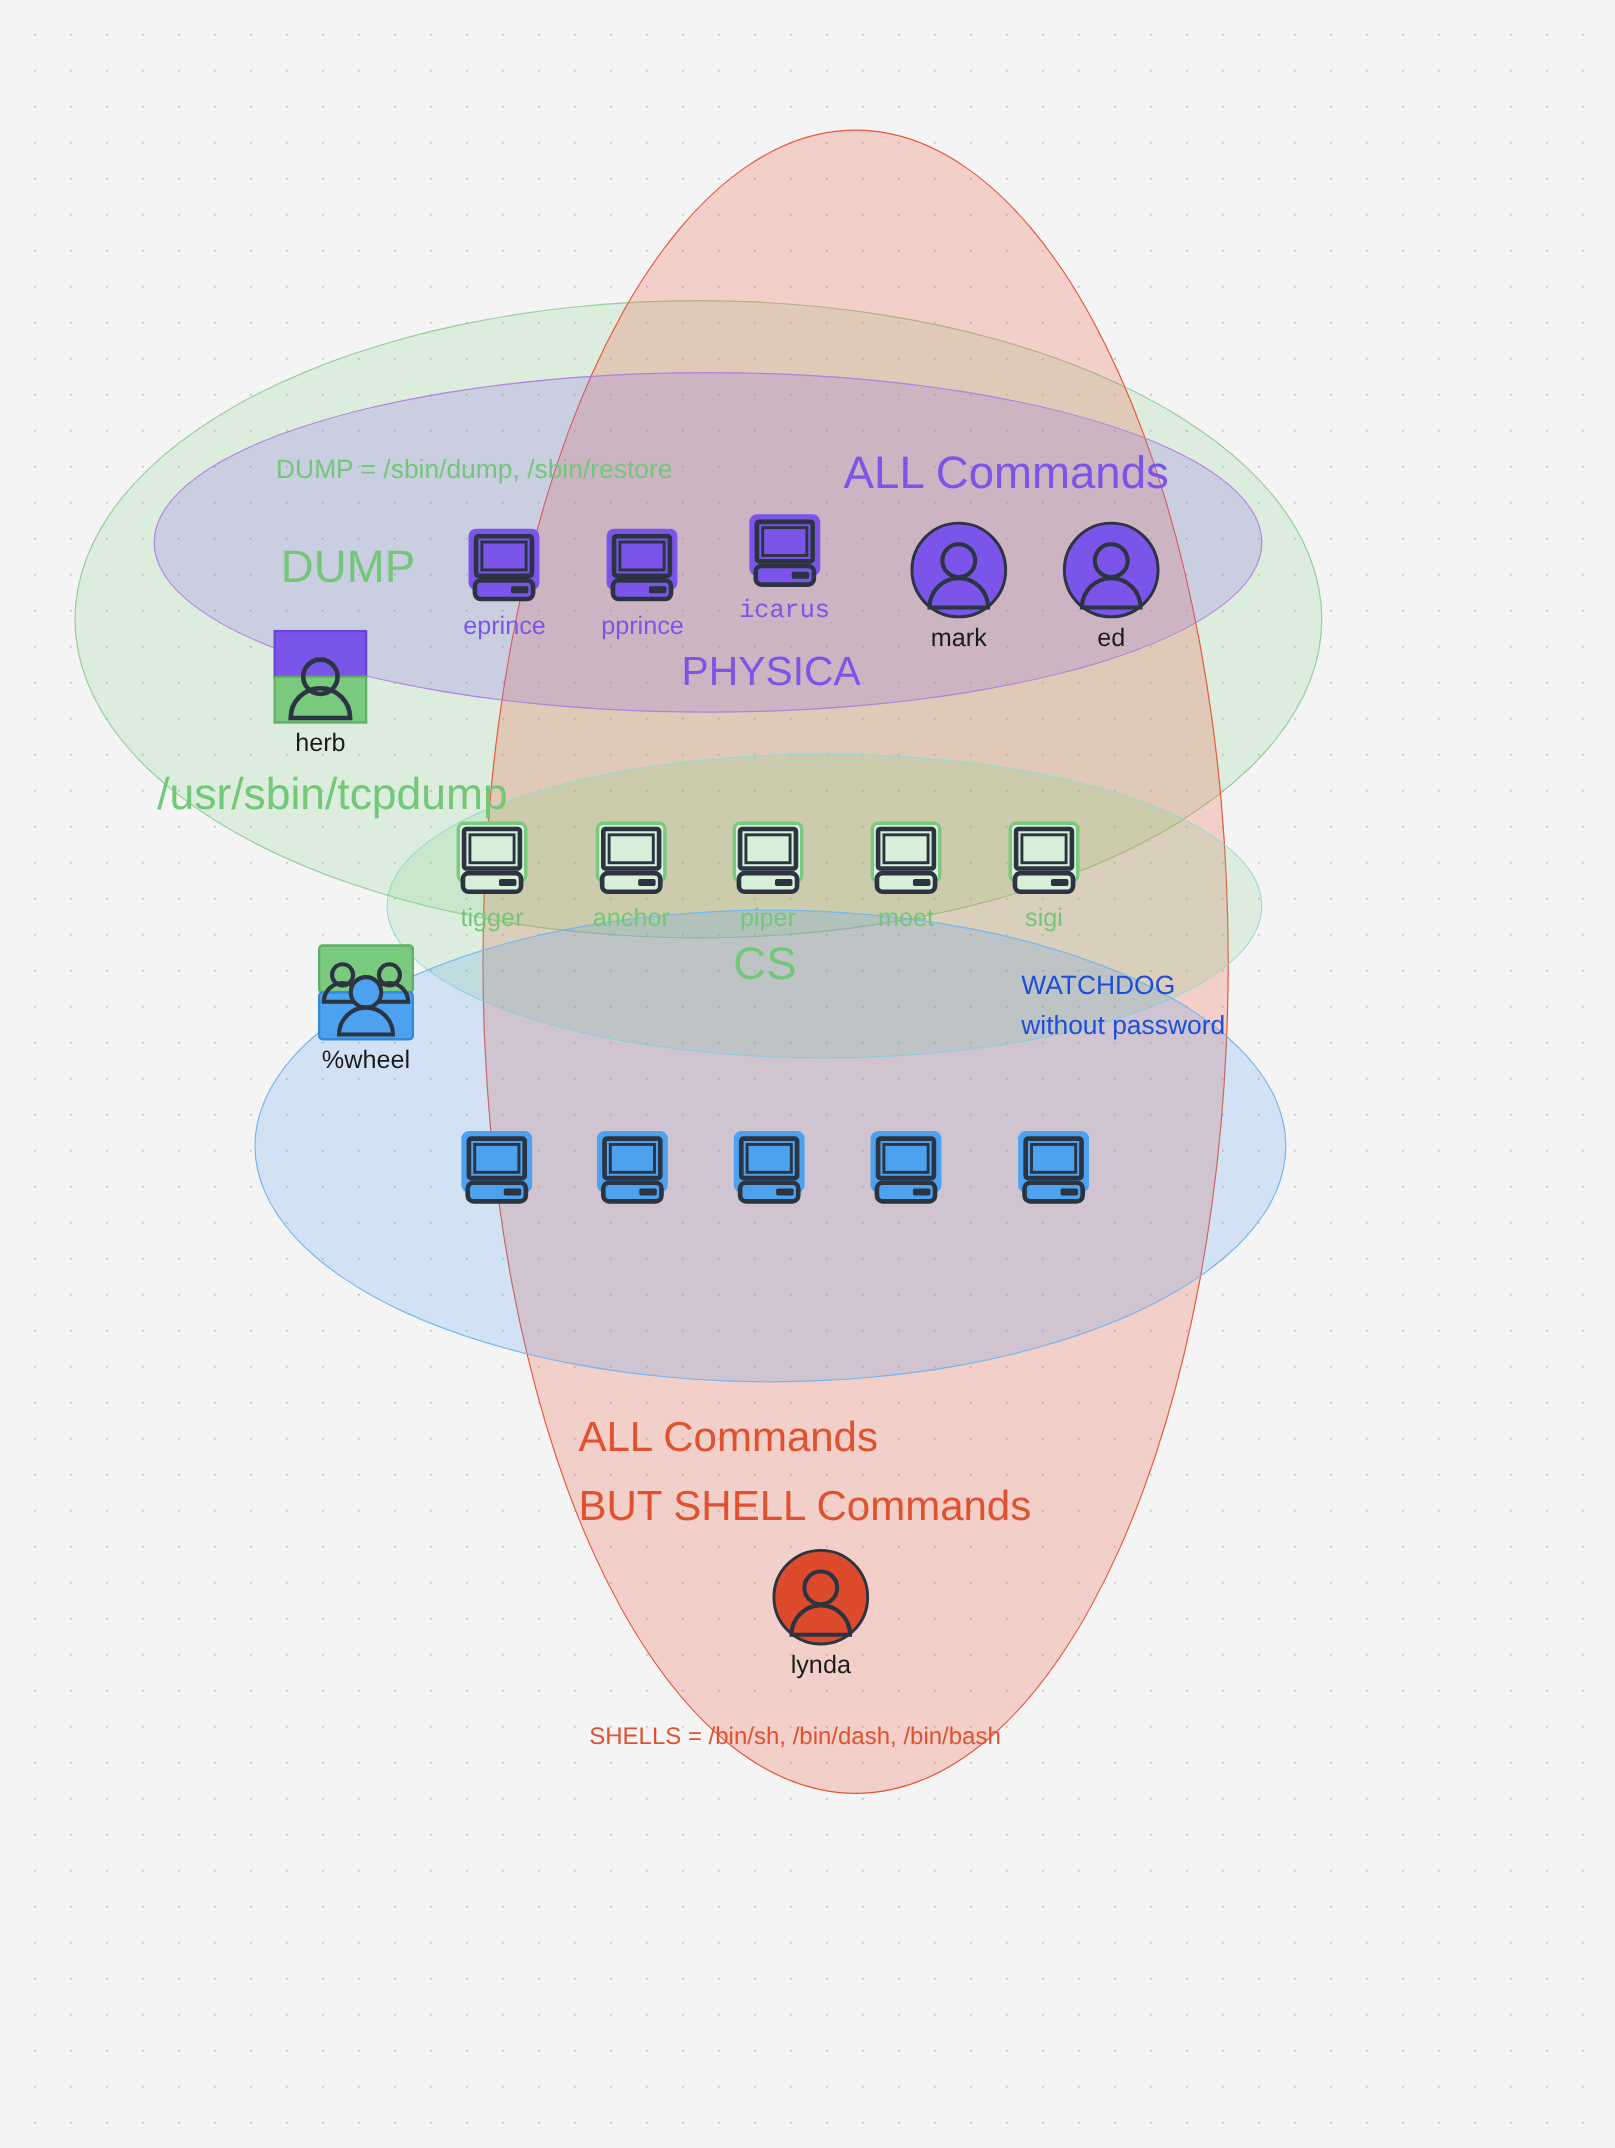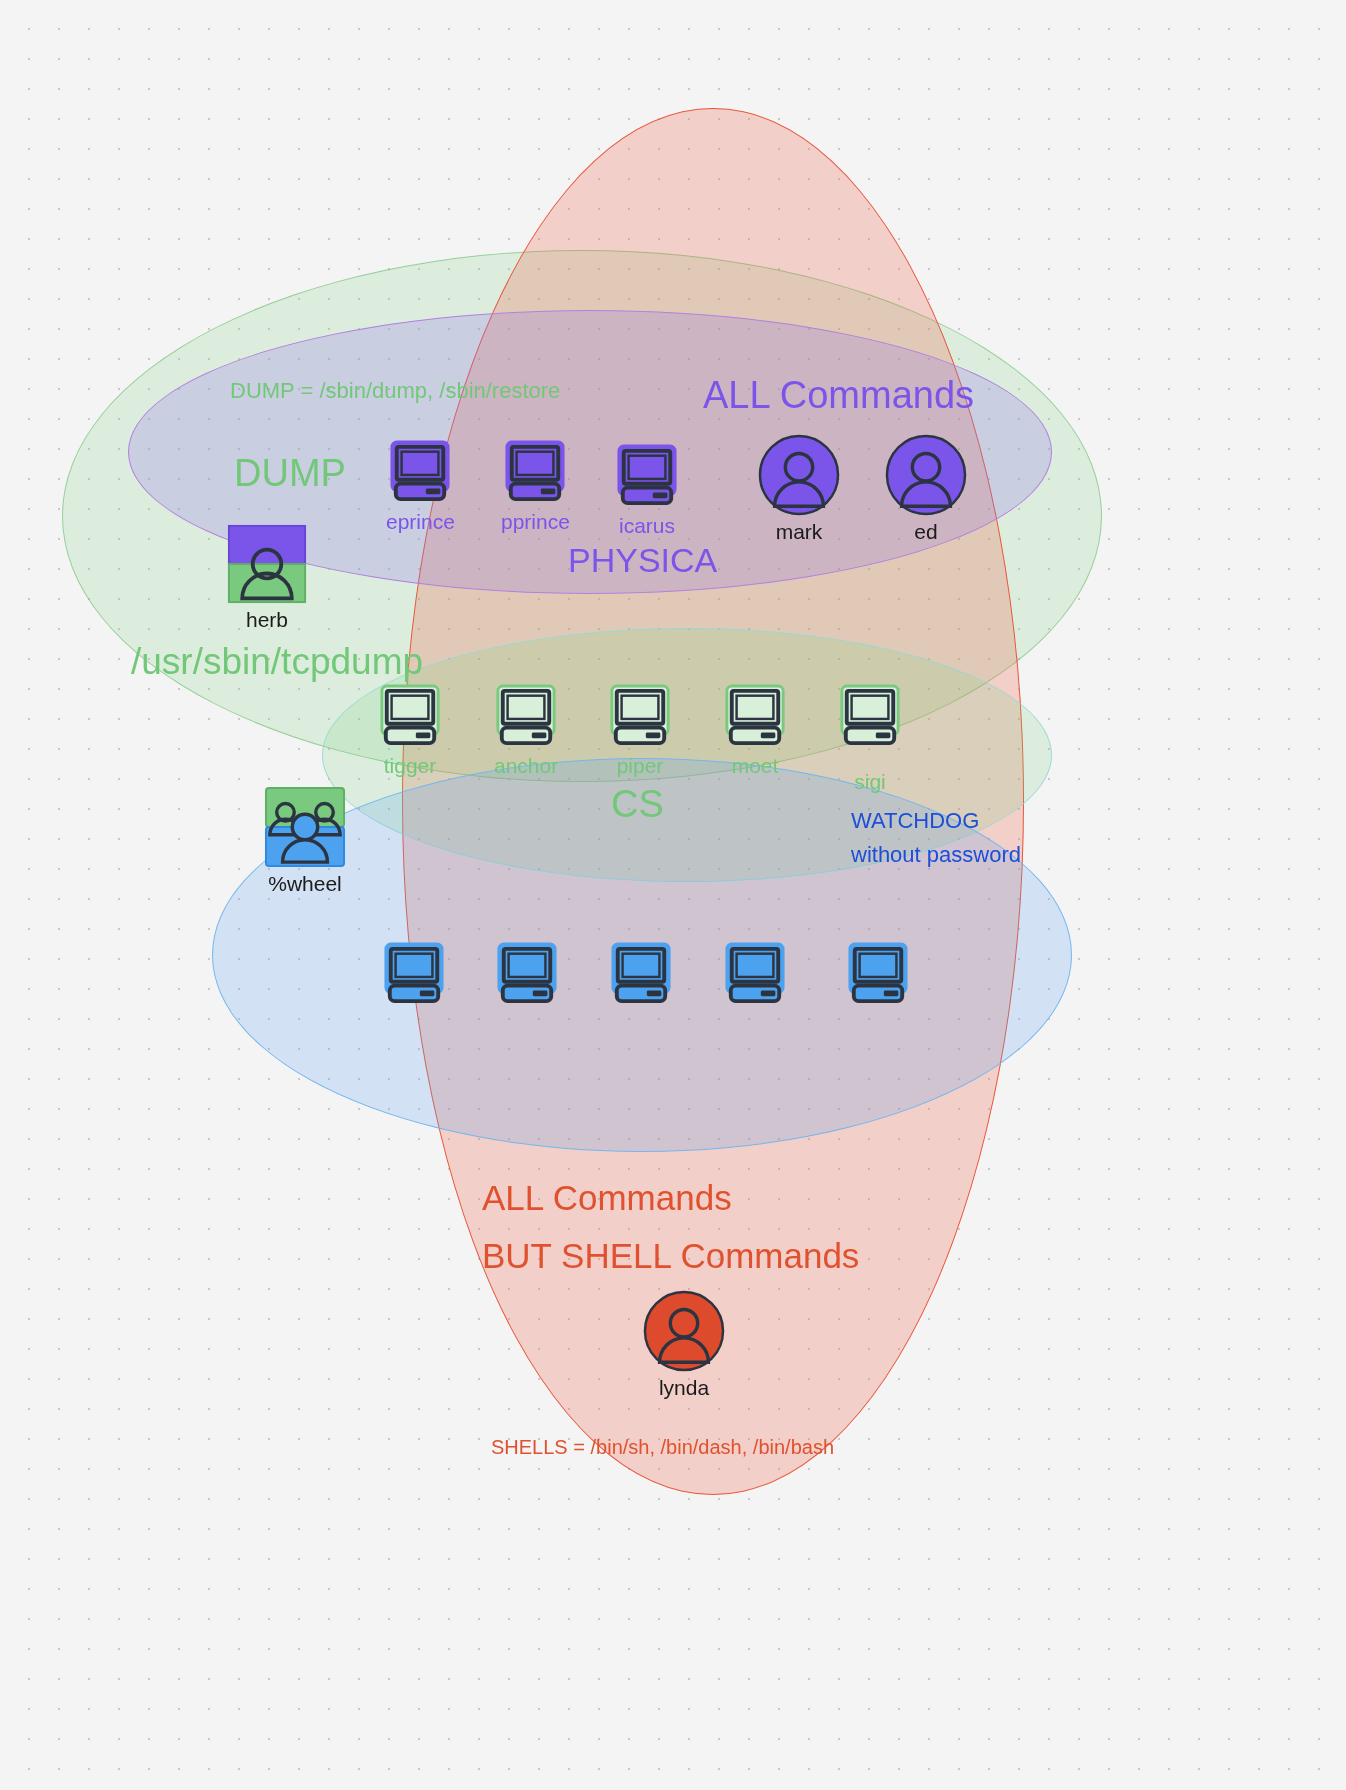--- a/index.html
+++ b/index.html
@@ -80,30 +80,30 @@
 
   
   .avatar{width:82px;height:82px;}
   
   .sq-user{width:80px;height:80px;}
   .sq-group{width:82px;height:82px;}
 
   
   #ic-eprince{left:386px;top:440px;}
   #ic-pprince{left:501px;top:440px;}
-  #ic-icarus{left:616px;top:444px;}
+  #ic-icarus{left:616px;top:428px;font-family:Liberation Mono, monospace;}
   #ic-mark{left:758px;top:434px;}
   #ic-ed{left:885px;top:434px;}
   #ic-herb{left:227px;top:524px;}
 
   #ic-tigger{left:379px;top:684px;}
   #ic-anchor{left:494px;top:684px;}
   #ic-piper{left:609px;top:684px;}
   #ic-moet{left:724px;top:684px;}
-  #ic-sigi{left:839px;top:684px;gap:16px;}
+  #ic-sigi{left:839px;top:684px;}
   #ic-wheel{left:264px;top:786px;}
 
   #ic-c1{left:383px;top:942px;}
   #ic-c2{left:496px;top:942px;}
   #ic-c3{left:610px;top:942px;}
   #ic-c4{left:724px;top:942px;}
   #ic-c5{left:847px;top:942px;}
 
   #ic-lynda{left:643px;top:1290px;}
 </style>

